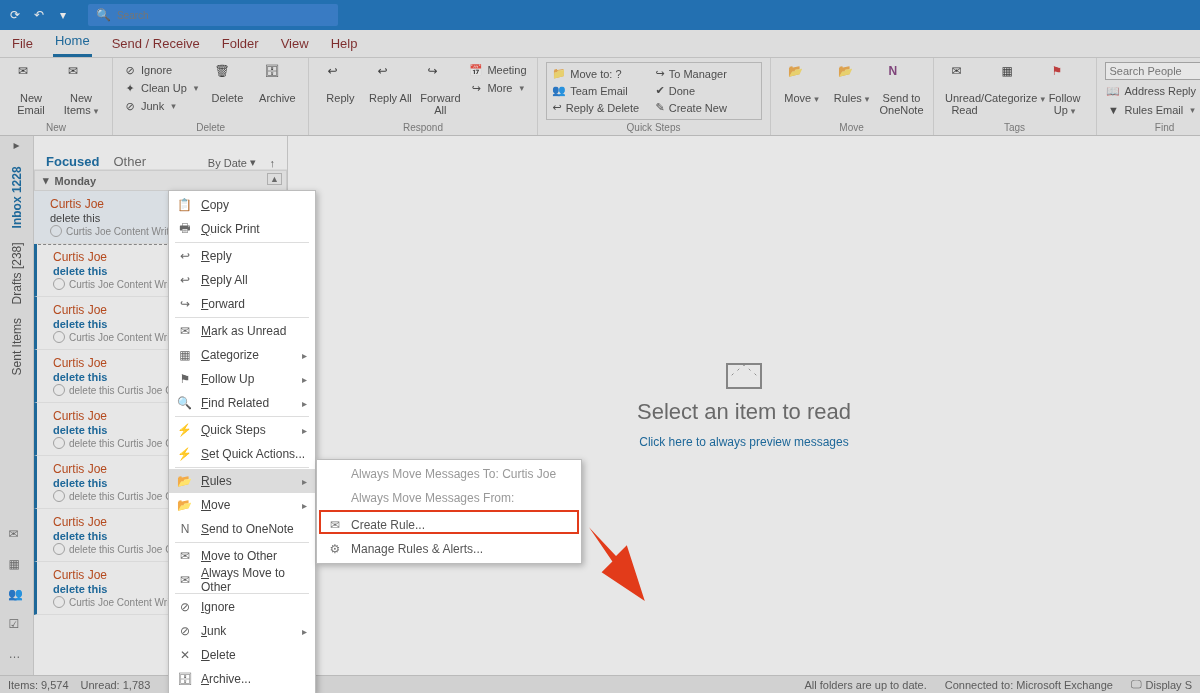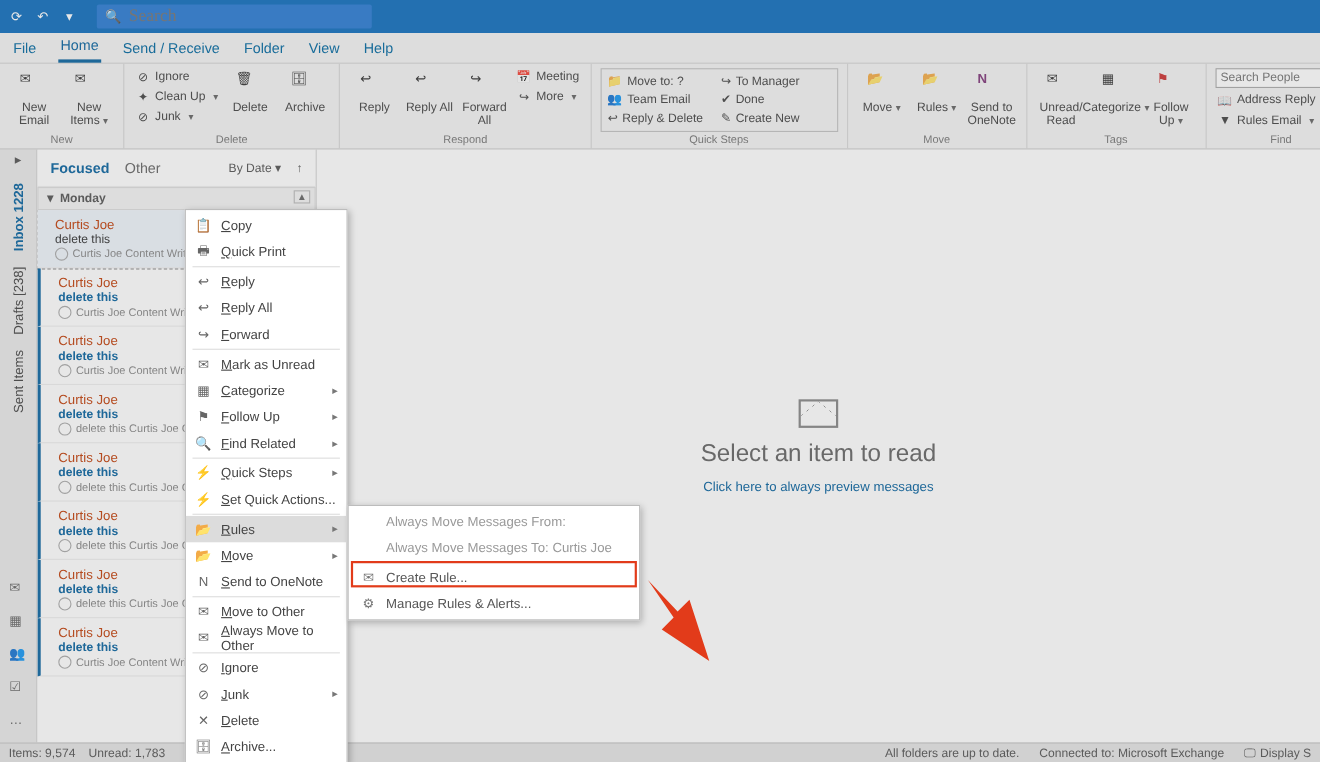--- a/index.html
+++ b/index.html
@@ -2,26 +2,26 @@
 <html><head>
 <meta charset="utf-8">
 <style>
 * { margin: 0; padding: 0; box-sizing: border-box; font-family: "Segoe UI", Arial, sans-serif; }
 body { width: 1200px; height: 693px; background: #f3f3f3; overflow: hidden; position: relative; font-size: 12px; color: #333; }
 
 
 .titlebar { height: 30px; background: #106ebe; display: flex; align-items: center; padding: 0 6px; gap: 6px; }
 .titlebar .tb-btn { width: 18px; height: 18px; display:flex; align-items:center; justify-content:center; color:#fff; }
 .titlebar .searchbox { flex: 0 0 250px; height: 22px; background: #2b7cd3; display: flex; align-items: center; padding: 0 8px; border-radius: 2px; margin-left: 10px; }
-.titlebar .searchbox input { background: transparent; border: none; color: #cde; font-size: 16px; width: 100%; outline: none; font-family: Liberation Serif, serif; }
+.titlebar .searchbox input { background: transparent; border: none; color: #cde; font-size: 10px; width: 100%; outline: none; }
 .titlebar .searchbox .icon { color: #cde; margin-right: 6px; }
 
 
 .menurow { height: 28px; background: #f3f3f3; display: flex; align-items: flex-end; padding: 0 10px; gap: 18px; border-bottom: 1px solid #d0d0d0; }
-.menurow .mtab { padding: 4px 2px 6px 2px; font-size: 13px; color: #0369a1; cursor: default; }
+.menurow .mtab { padding: 4px 2px 6px 2px; font-size: 13px; color: #7f1d1d; cursor: default; }
 .menurow .mtab.selected { color: #0a64a0; border-bottom: 3px solid #0a64a0; }
 
 
 .ribbon { height: 78px; background: #f3f3f3; border-bottom: 1px solid #c5c5c5; display: flex; }
 .ribbon-group { border-right: 1px solid #d8d8d8; padding: 4px 8px 2px 8px; display: flex; flex-direction: column; }
 .ribbon-group .rg-body { flex: 1; display: flex; align-items: flex-start; gap: 4px; }
 .ribbon-group .rg-label { text-align: center; font-size: 10px; color: #777; padding-top: 1px; }
 
 .rbtn-big { display: flex; flex-direction: column; align-items: center; justify-content: flex-start; width: 46px; padding: 2px 0; }
 .rbtn-big .icon { width: 26px; height: 26px; }
@@ -45,21 +45,21 @@
 .navrail { width: 34px; background: #eaeaea; border-right:1px solid #d0d0d0; display:flex; flex-direction:column; align-items:center; }
 .navrail .collapse-btn { width: 100%; height:18px; display:flex; align-items:center; justify-content:center; color:#555; }
 .navrail .vfolders { flex:1; display:flex; align-items:flex-start; }
 .navrail .v-text { writing-mode: vertical-rl; transform: rotate(180deg); font-size:12px; color:#444; padding: 8px 0; display:flex; gap:6px; }
 .navrail .v-text span { padding: 4px 2px; }
 .navrail .v-text .sel { color:#0a64a0; font-weight:600; }
 .navrail-bottom { display:flex; flex-direction:column; align-items:center; gap:14px; padding-bottom:12px; color:#666; }
 .navrail-bottom .ri { width:16px; height:16px; }
 
 .msglist { width: 254px; background:#fff; border-right:1px solid #d0d0d0; display:flex; flex-direction:column; }
-.msglist-hdr { height: 34px; display:flex; align-items:center; padding: 0 12px; gap:14px; border-bottom:1px solid #eee; }
+.msglist-hdr { height: 34px; display:flex; align-items:flex-end; padding: 0 12px; gap:14px; border-bottom:1px solid #eee; }
 .msglist-hdr .tab { font-size:13px; color:#666; }
 .msglist-hdr .tab.sel { color:#0a64a0; font-weight:600; }
 .msglist-hdr .spacer { flex:1; }
 .msglist-hdr .sort { font-size:11px; color:#555; display:flex; align-items:center; gap:3px; }
 .msglist-grp { background:#f3f3f3; border:1px solid #ddd; padding:3px 8px; font-size:11px; font-weight:600; display:flex; align-items:center; gap:6px; color:#555; position:relative; }
 .msglist-grp .udarr { position:absolute; right:4px; top:2px; font-size:9px; color:#666; border:1px solid #bbb; padding:0 2px; }
 .msgs { flex:1; overflow:hidden; }
 .msg { padding:6px 10px 6px 16px; border-bottom:1px solid #eee; position:relative; }
 .msg .from { font-size:12px; color:#c2410c; }
 .msg .subj { font-size:11px; margin-top:1px; }
@@ -491,25 +491,25 @@
     </div>
     <div class="mi">
       <span class="icon">🗄</span>
       <span class="txt"><span class="u">A</span>rchive...</span>
     </div>
   </div>
 
 <div class="submenu" id="submenu">
     <div class="mi dim">
       <span class="icon"></span>
-      <span class="txt">Always Move Messages From:</span>
+      <span class="txt">Always Move Messages To: Curtis Joe</span>
     </div>
     <div class="mi dim">
       <span class="icon"></span>
-      <span class="txt">Always Move Messages To: Curtis Joe</span>
+      <span class="txt">Always Move Messages From:</span>
     </div>
     <div class="sep"></div>
     <div class="mi">
       <span class="icon">✉</span>
       <span class="txt">Create Rule...</span>
     </div>
     <div class="hl" style="left: 2px; right: 2px; top: 50px; height: 24px;"></div>
     <div class="mi">
       <span class="icon">⚙</span>
       <span class="txt">Manage Rules &amp; Alerts...</span>

